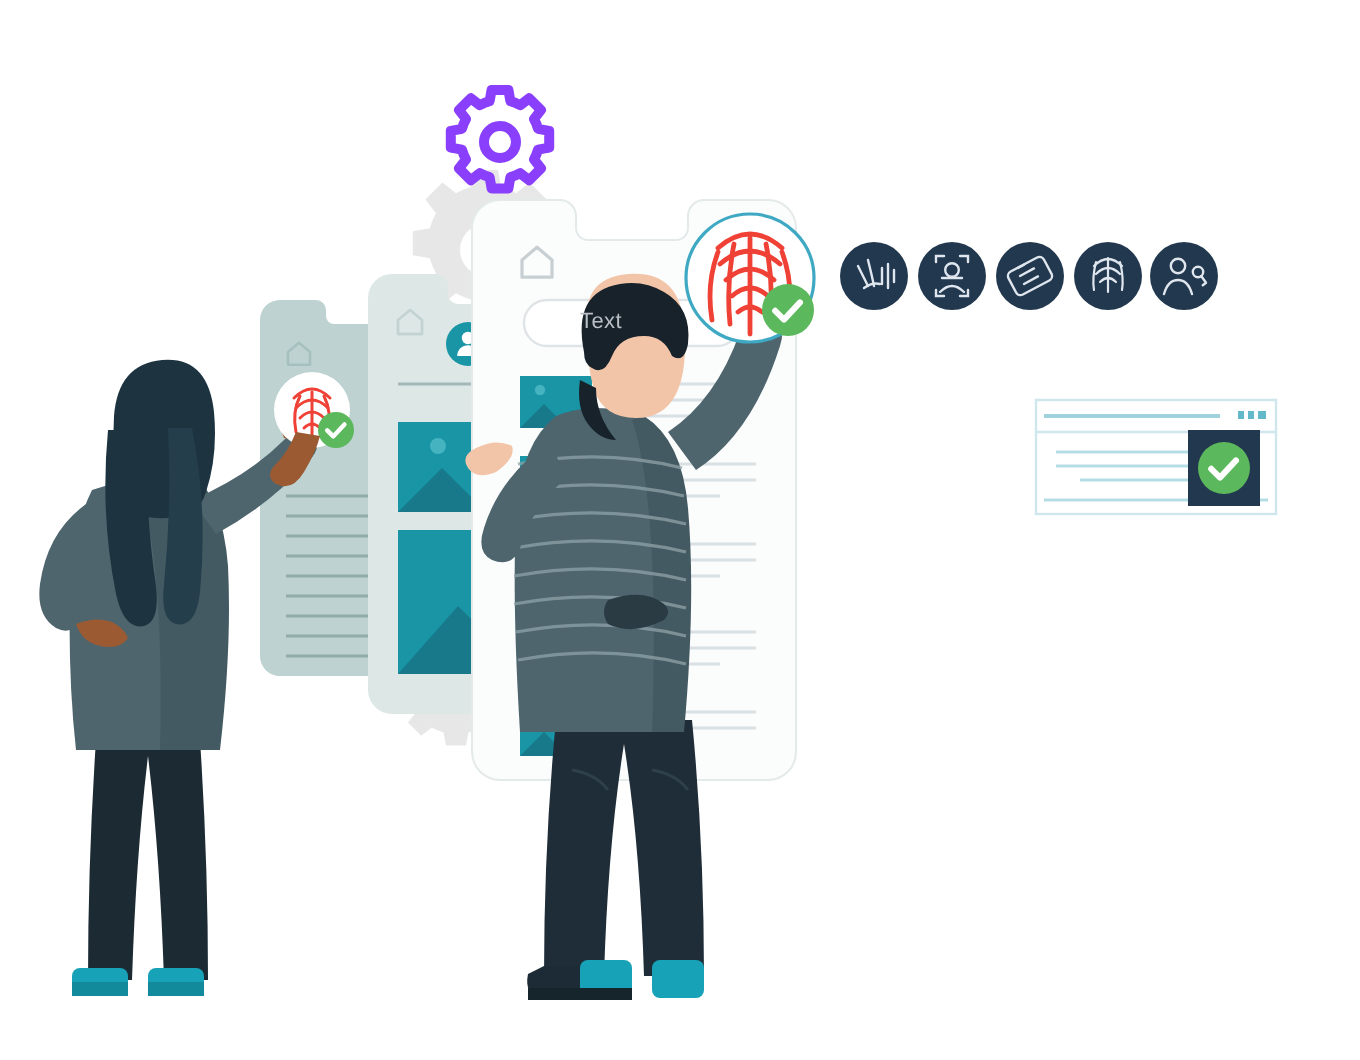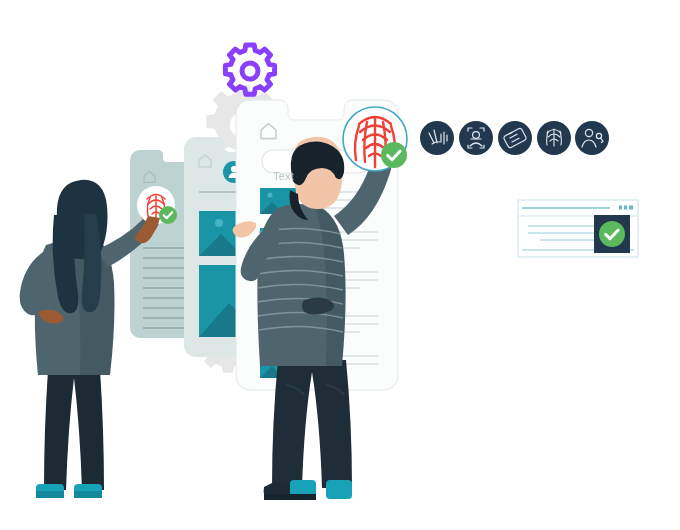--- a/index.html
+++ b/index.html
@@ -338,15 +338,15 @@
         <line x1="528" y1="233" x2="596" y2="233"></line>
         <line x1="540" y1="240" x2="596" y2="240"></line>
         <line x1="522" y1="250" x2="634" y2="250"></line>
       </g>
       <rect x="594" y="215" width="36" height="38" fill="#22384f"></rect>
       <circle cx="612" cy="234" r="13" fill="#5cb85c"></circle>
       <path d="M605.6 234.4 l4.4 4.4 l8 -8.6" fill="none" stroke="#ffffff" stroke-width="3" stroke-linecap="round" stroke-linejoin="round"></path>
     </g>
   </svg>
 
-  <div class="txtph" style="left:273px;top:155px;margin-top:15px;">Text</div>
+  <div class="txtph" style="left:290px;top:155px;">Text</div>
 
 </div>
 
 </body></html>

